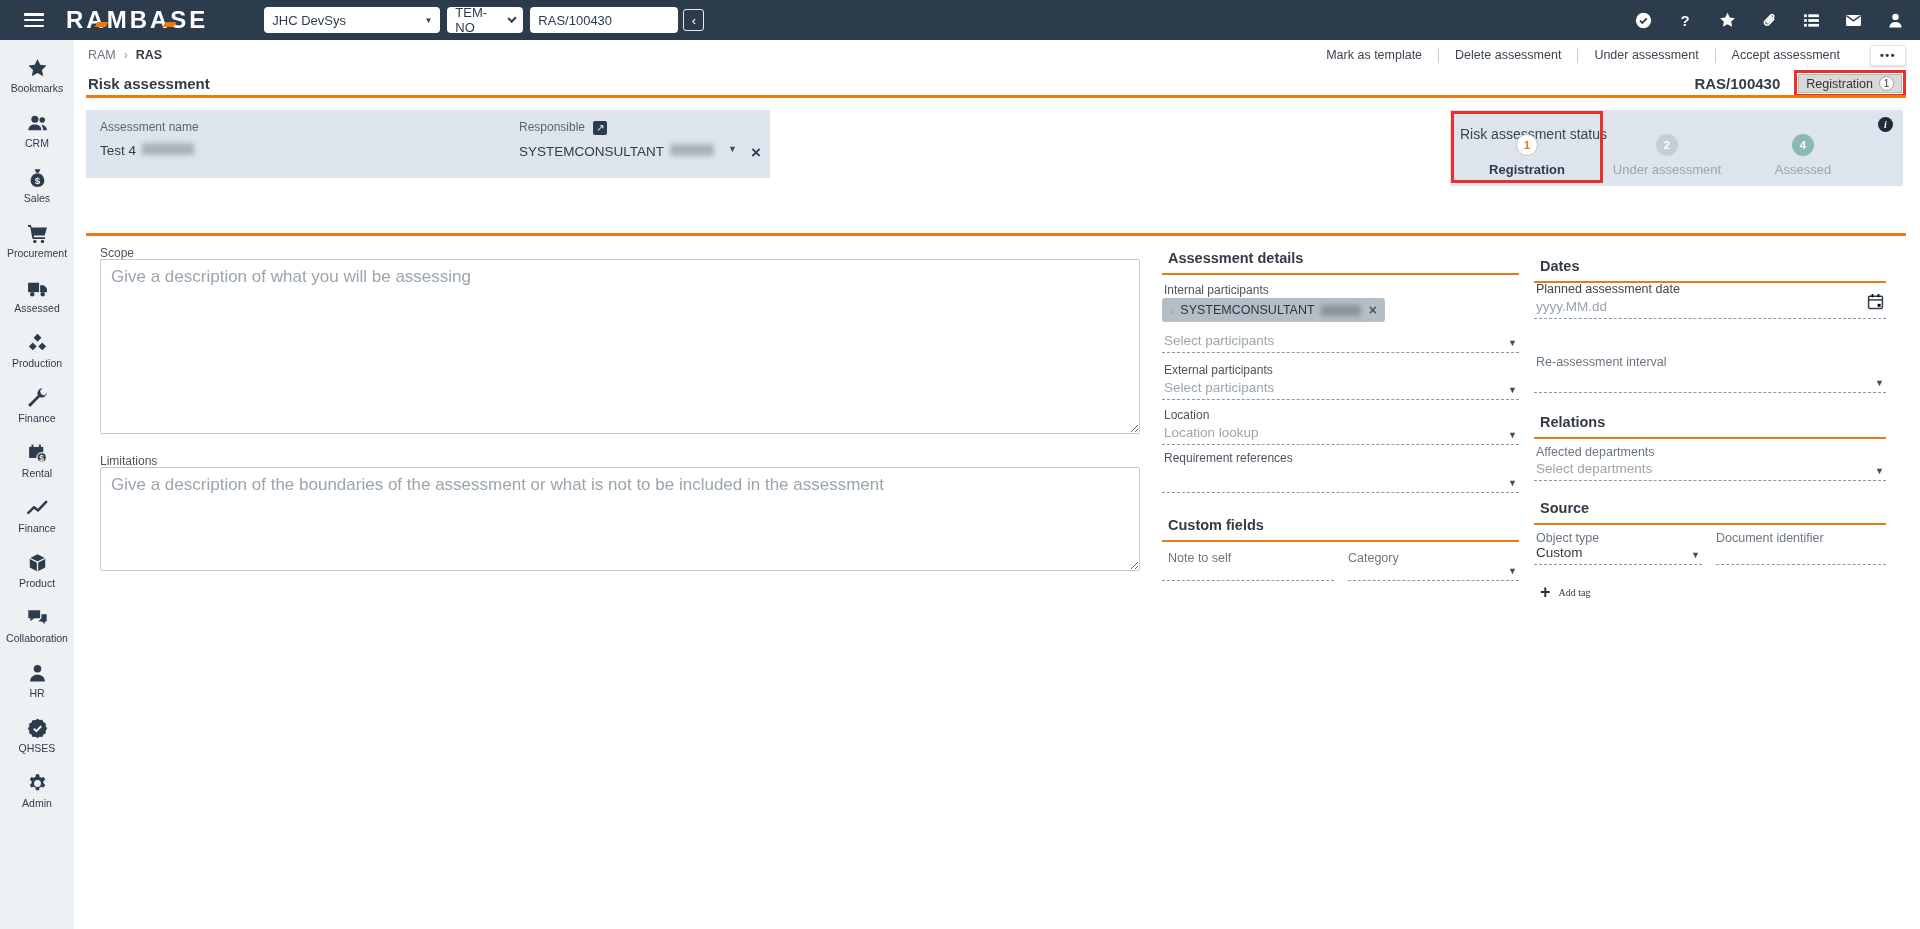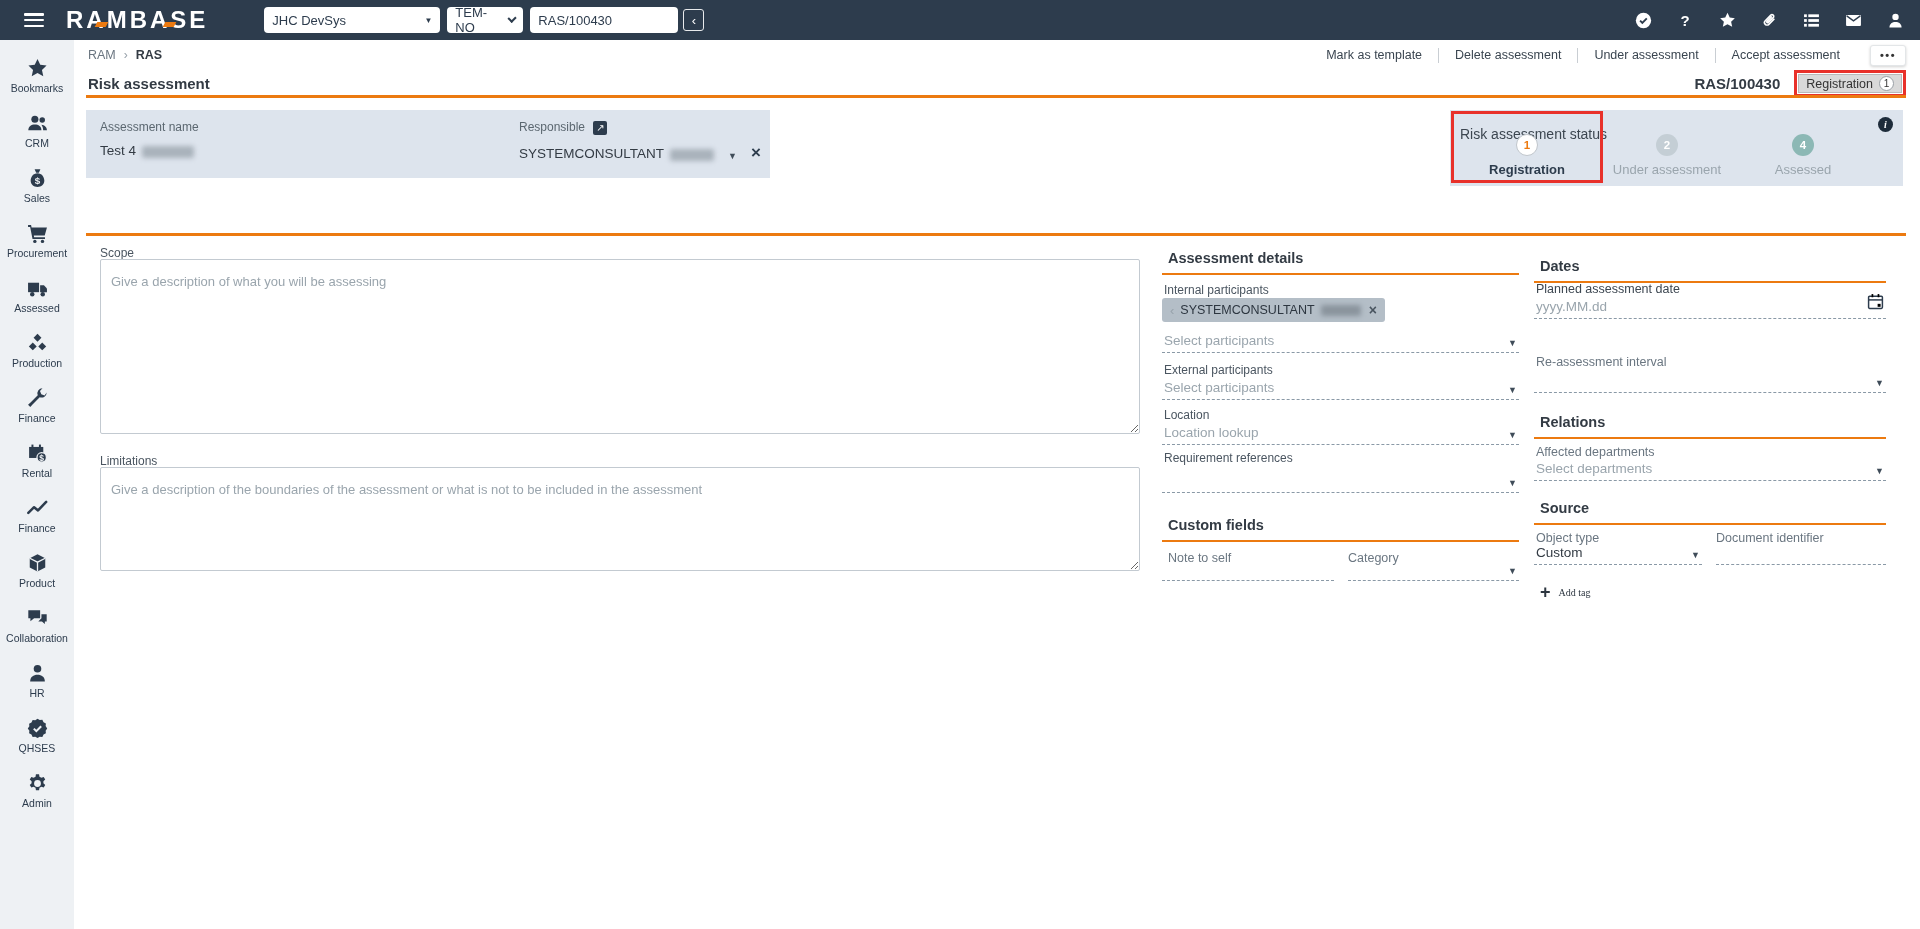--- a/index.html
+++ b/index.html
@@ -46,21 +46,21 @@
   .status-badge-wrap { border:3px solid var(--annotation-red,#e8312a); padding:1px; }
   .status-badge { background:#d9d9d9; border:1px solid #b9b9b9; padding:1px 7px; display:flex; align-items:center; gap:6px; font-size:12.5px; color:#333; cursor:pointer; }
   .badge-circle { width:15px; height:15px; border-radius:50%; background:#fff; border:1px solid #9aa0a6; font-size:10px; color:#333; display:flex; align-items:center; justify-content:center; }
 
   .rule { position:absolute; height:3px; background:var(--accent-orange,#ec7a10); left:12px; right:14px; }
   .rule1 { top:55px; } .rule2 { top:193px; }
 
   
   .header-card { position:absolute; top:70px; left:12px; width:684px; height:68px; background:var(--panel-bg,#dde4ed); padding:10px 14px; }
   .hc-label { font-size:12px; color:#5b6770; }
-  .hc-value { font-size:13.5px; color:#333b44; margin-top:9px; display:flex; align-items:flex-end; }
+  .hc-value { font-size:13.5px; color:#333b44; margin-top:9px; display:flex; align-items:flex-start; }
   .hc-col2 { position:absolute; left:433px; top:10px; }
   .redact { display:inline-block; background:#a9b2bb; border-radius:2px; filter:blur(2.5px); height:12px; width:52px; margin-left:6px; vertical-align:middle; }
   .open-icon { display:inline-flex; width:14px; height:14px; background:#2d3c4d; border-radius:2px; color:#fff; font-size:10px; align-items:center; justify-content:center; margin-left:5px; cursor:pointer; }
   .hc-caret { font-size:9px; color:#3f4c59; margin-left:14px; cursor:pointer; }
   .hc-x { font-size:17px; font-weight:bold; color:#2d3c4d; margin-left:14px; cursor:pointer; line-height:1; }
 
   .status-panel { position:absolute; top:70px; left:1376px; width:453px; height:76px; background:var(--panel-bg,#dde4ed); }
   .sp-label { position:absolute; left:10px; top:16px; font-size:14px; color:#3c4650; }
   .sp-info { position:absolute; right:10px; top:7px; width:15px; height:15px; border-radius:50%; background:#1e2c3a; color:#fff; font-size:10px; font-weight:bold; font-family:"Liberation Serif",serif; font-style:italic; display:flex; align-items:center; justify-content:center; }
   .step { position:absolute; top:24px; width:130px; display:flex; flex-direction:column; align-items:center; }
@@ -76,21 +76,21 @@
 
   
   .tabsrow { position:absolute; top:162px; left:14px; height:31px; display:flex; align-items:center; }
   .tab { font-size:13px; color:#4a5a68; padding:0 18px; cursor:pointer; white-space:nowrap; line-height:31px; }
   .tab-sep { width:1px; height:16px; background:#cfd6db; }
   .tab.active { font-weight:bold; color:#2c3640; outline:3px solid var(--annotation-red,#e8312a); outline-offset:2px; }
 
   
   .flabel { position:absolute; font-size:12px; color:#4a5560; }
   .flabel-gray { color:#6a7681; }
-  textarea.big { position:absolute; left:26px; width:1040px; border:1px solid #c3cad1; border-radius:2px; font-family:"Liberation Sans",sans-serif; font-size:13px; color:#333; padding:14px 10px; resize:both; }
+  textarea.big { position:absolute; left:26px; width:1040px; border:1px solid #c3cad1; border-radius:2px; font-family:"Liberation Sans",sans-serif; font-size:17px; color:#333; padding:7px 10px; resize:both; }
   textarea.big::placeholder { color:#9aa5ad; }
 
   .col { position:absolute; top:195px; }
   .col2 { left:1088px; width:357px; }
   .col3 { left:1460px; width:352px; }
   .sec-head { position:absolute; left:0; right:0; font-size:14.5px; font-weight:bold; color:#333b44; border-bottom:2px solid var(--accent-orange,#ec7a10); padding:0 0 7px 6px; }
   .frow { position:absolute; left:0; right:0; display:flex; justify-content:space-between; align-items:flex-end; border-bottom:1px dashed #8a99a6; padding:0 2px 4px 2px; cursor:pointer; }
   .frow .ph { font-size:13.5px; color:#9aa5ad; }
   .frow .val { font-size:13.5px; color:#333b44; }
   .caret { font-size:9px; color:#3f4c59; }

